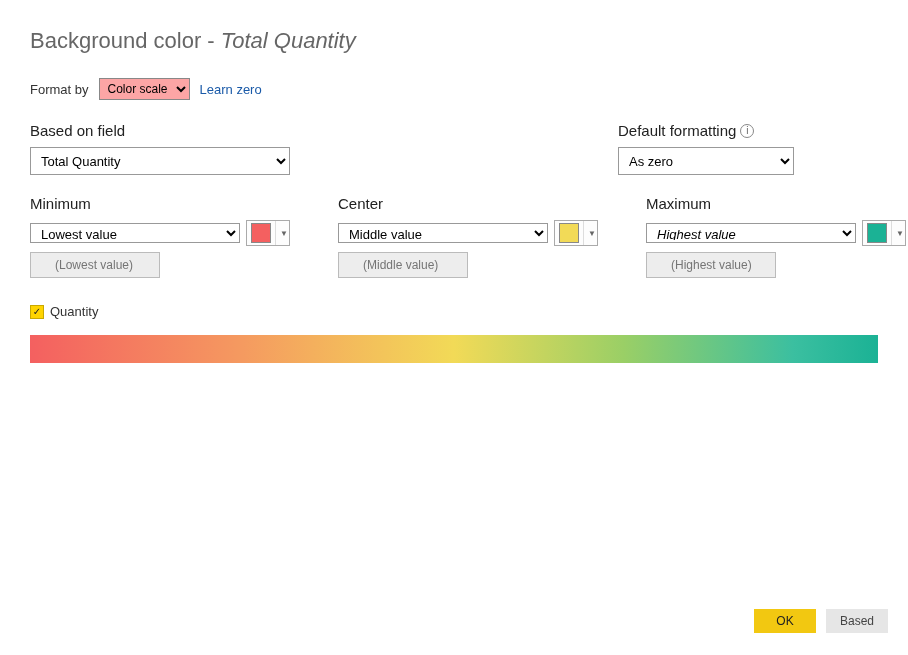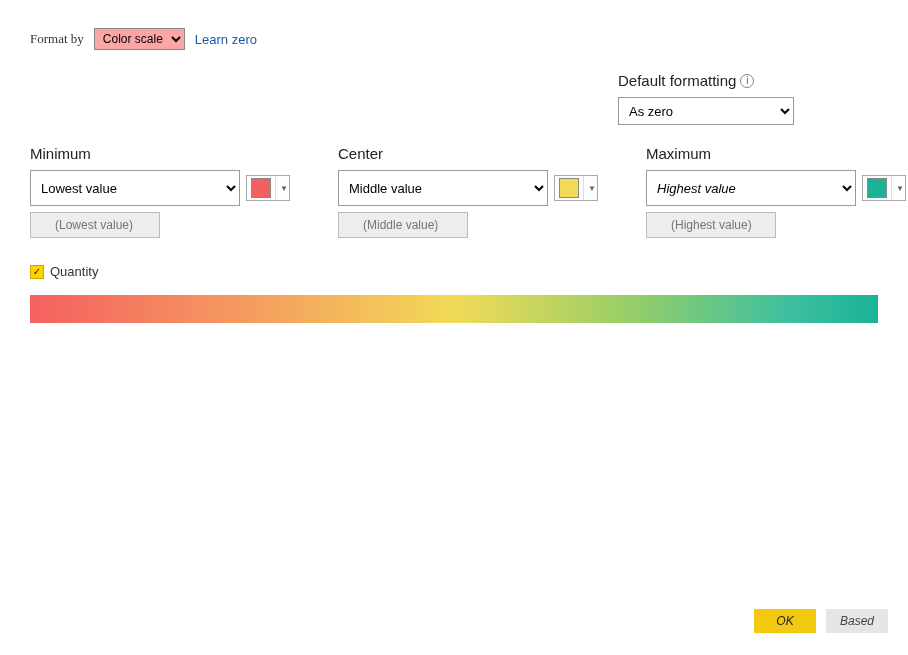--- a/index.html
+++ b/index.html
@@ -24,21 +24,21 @@
   }
   .title .context {
     font-style: italic;
   }
   .row-format {
     display: flex;
     align-items: center;
     gap: 10px;
     margin-bottom: 22px;
   }
-  .label { font-size: 13px; color: #333; font-family: Liberation Serif, serif; }
+  .label { font-size: 13px; color: #333; }
   select.small-select {
     font-size: 12px;
     padding: 2px 4px;
     border: 1px solid #888;
     background: #fca5a5;
     height: 22px;
   }
   a.link {
     color: #1a5aa8;
     text-decoration: none;
@@ -81,21 +81,21 @@
   .col.right .wide-select { width: 176px; }
   .mmm-columns {
     display: flex;
     gap: 8px;
     margin-bottom: 26px;
   }
   .mmm-col { flex: 0 0 300px; display: flex; flex-direction: column; }
   .mmm-col.last { flex: 0 0 280px; margin-left: auto; }
   .mmm-row1 { display: flex; align-items: center; gap: 6px; margin-bottom: 6px; }
   .mmm-select {
-    width: 210px; height: 36px;
+    width: 210px; height: 20px;
     font-size: 13px;
     padding: 2px 6px;
     border: 1px solid #999;
     background: #fff;
   }
   .mmm-col.last .mmm-select { width: 210px; font-style: italic; }
   .color-picker {
     display: inline-flex;
     align-items: center;
     height: 26px;
@@ -157,40 +157,50 @@
     right: 20px; bottom: 22px;
     display: flex; gap: 10px;
   }
   .btn {
     min-width: 62px;
     height: 24px;
     border: none;
     font-size: 12px;
     cursor: pointer;
     padding: 0 14px;
-    font-style: italic;
   }
   .btn.ok { background: #f2c811; color: #222; }
   .btn.cancel { background: #e6e6e6; color: #444; }
 </style>
 </head>
 <body>
 
 <div class="panel">
 
+  <h1 class="title">
+    <span>Background color</span>
+    <span> - </span>
+    <span class="context">Total Quantity</span>
+  </h1>
 
   <div class="row-format">
     <span class="label">Format by</span>
     <select class="small-select">
       <option>Color scale</option>
     </select>
     <a href="#" class="link">Learn zero</a>
   </div>
 
   <div class="columns">
+    <div class="col">
+      <div class="field-label">Based on field</div>
+      <select class="wide-select">
+        <option>Total Quantity</option>
+      </select>
+    </div>
     <div class="col right">
       <div class="field-label">
         <span>Default formatting</span>
         <span class="info-icon">i</span>
       </div>
       <select class="wide-select">
         <option>As zero</option>
       </select>
     </div>
   </div>

